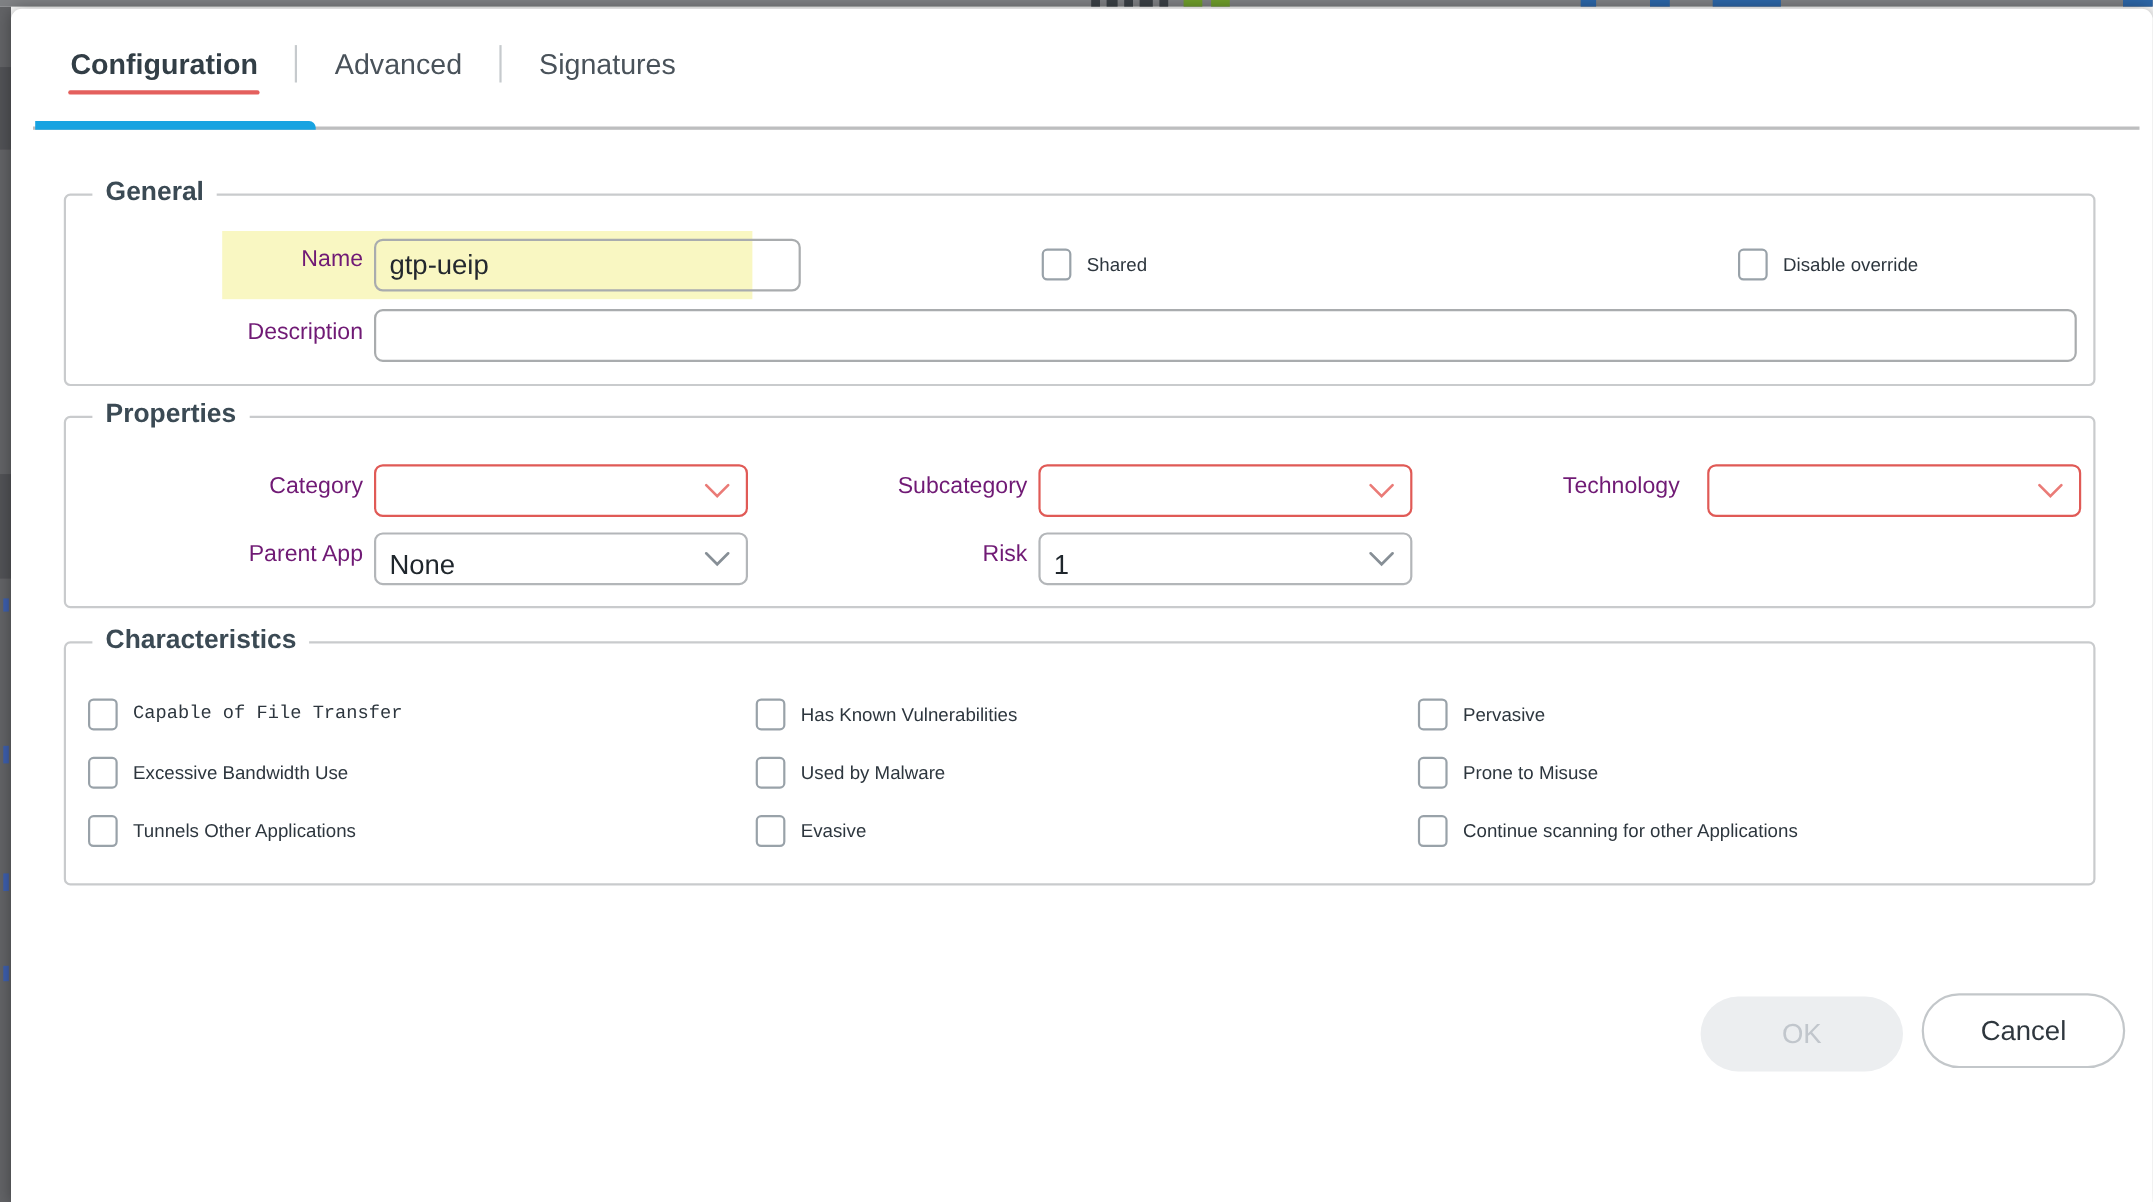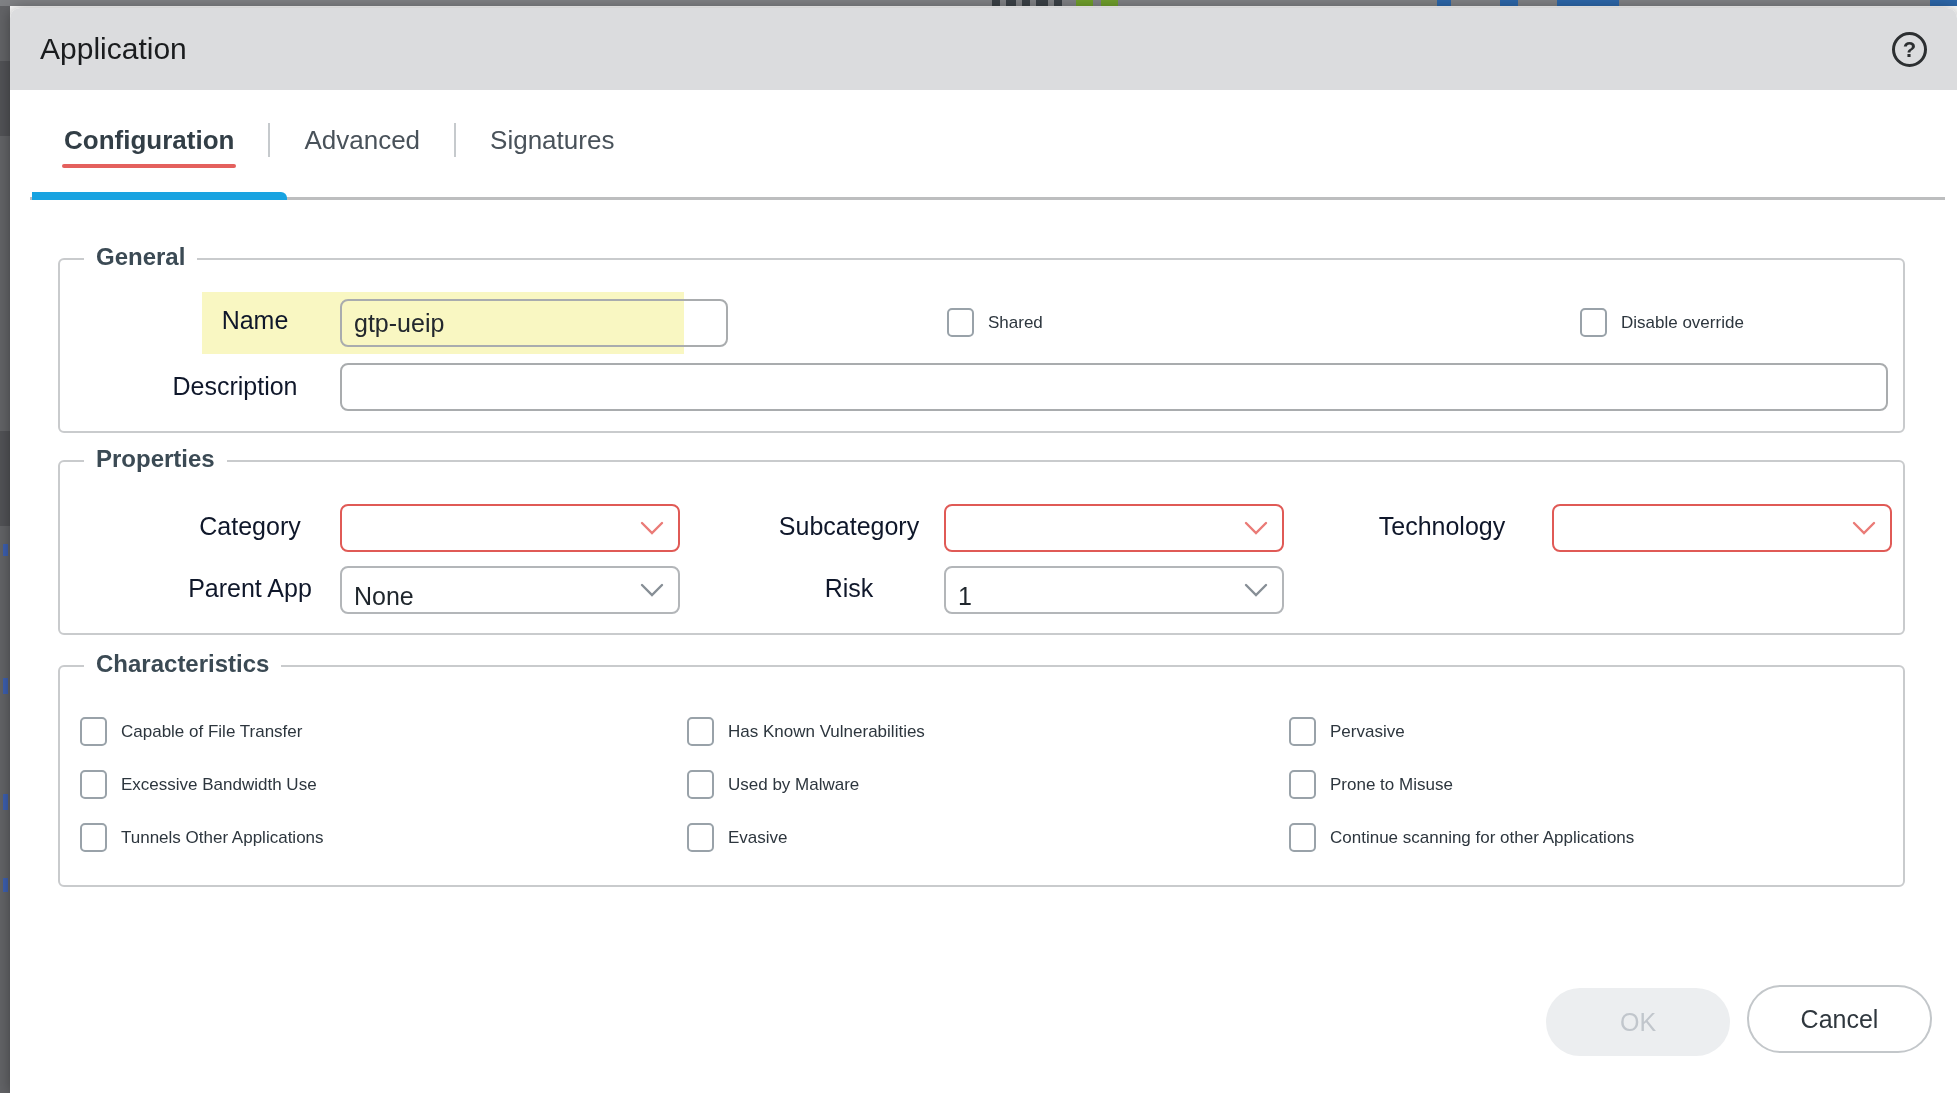--- a/index.html
+++ b/index.html
@@ -39,21 +39,21 @@
     border-radius:0 6px 0 0; }
 
   
   .fieldset { position:absolute; left:48px; width:1847px; border:2px solid #c9cbcd; border-radius:6px; }
   .legend { position:absolute; top:-17px; left:24px; background:#ffffff; padding:0 12px;
     font-size:24px; font-weight:bold; color:#3b4a54; }
   .fs-general { top:168px; height:175px; }
   .fs-properties { top:370px; height:175px; }
   .fs-characteristics { top:575px; height:222px; }
 
-  .flabel { position:absolute; font-size:25px; color:#0f172a; text-align:center; }
+  .flabel { position:absolute; font-size:21px; color:#701a75; text-align:right; }
   .tinput { position:absolute; height:48px; border:2px solid #a9acae; border-radius:8px;
     background:transparent; font-size:25px; color:#23282e; padding:0 12px;
     font-family:"Liberation Sans", sans-serif; }
 
   .hl { position:absolute; left:142px; top:32px; width:482px; height:62px; background:#f9f7c2; }
 
   
   .dd { position:absolute; height:48px; width:340px; border:2px solid #b3b6b9; border-radius:8px;
     background:#ffffff; display:flex; align-items:center; cursor:pointer; }
   .dd .dd-val { flex:1; font-size:25px; color:#1f262c; padding:0 12px; white-space:nowrap; overflow:hidden;margin-top:12px; }
@@ -95,24 +95,20 @@
   <span class="scrim-band" style="top:55px;  height:75px;"></span>
   <span class="scrim-band" style="top:425px; height:95px;"></span>
   <span class="scrim-blue" style="top:538px; height:12px;"></span>
   <span class="scrim-blue" style="top:672px; height:16px;"></span>
   <span class="scrim-blue" style="top:788px; height:16px;"></span>
   <span class="scrim-blue" style="top:872px; height:14px;"></span>
 </div>
 
 <div class="modal">
 
-  <div class="modal-header">
-    <div class="modal-title">Application</div>
-    <div class="help-btn">?</div>
-  </div>
 
   <div class="modal-body">
 
     <div class="tabs">
       <div class="tab active">
         <span>Configuration</span>
         <div class="tab-redline"></div>
       </div>
       <div class="tab-sep"></div>
       <div class="tab">
@@ -186,21 +182,21 @@
         <span class="dd-val">1</span>
         <svg class="chev" width="24" height="15" viewBox="0 0 24 15">
             <path d="M2 2 L12 12 L22 2" fill="none" stroke="currentColor" stroke-width="2.4" stroke-linecap="round"></path>
           </svg>
       </div>
     </div>
 
     <div class="fieldset fs-characteristics">
       <div class="legend">Characteristics</div>
 
-      <div class="check" style="left:20px; top:50px;">
+      <div class="check" style="left:20px; top:50px;font-family:Liberation Mono, monospace;">
         <span class="cb"></span>
         <span class="cb-label">Capable of File Transfer</span>
       </div>
       <div class="check" style="left:20px; top:103px;">
         <span class="cb"></span>
         <span class="cb-label">Excessive Bandwidth Use</span>
       </div>
       <div class="check" style="left:20px; top:156px;">
         <span class="cb"></span>
         <span class="cb-label">Tunnels Other Applications</span>

